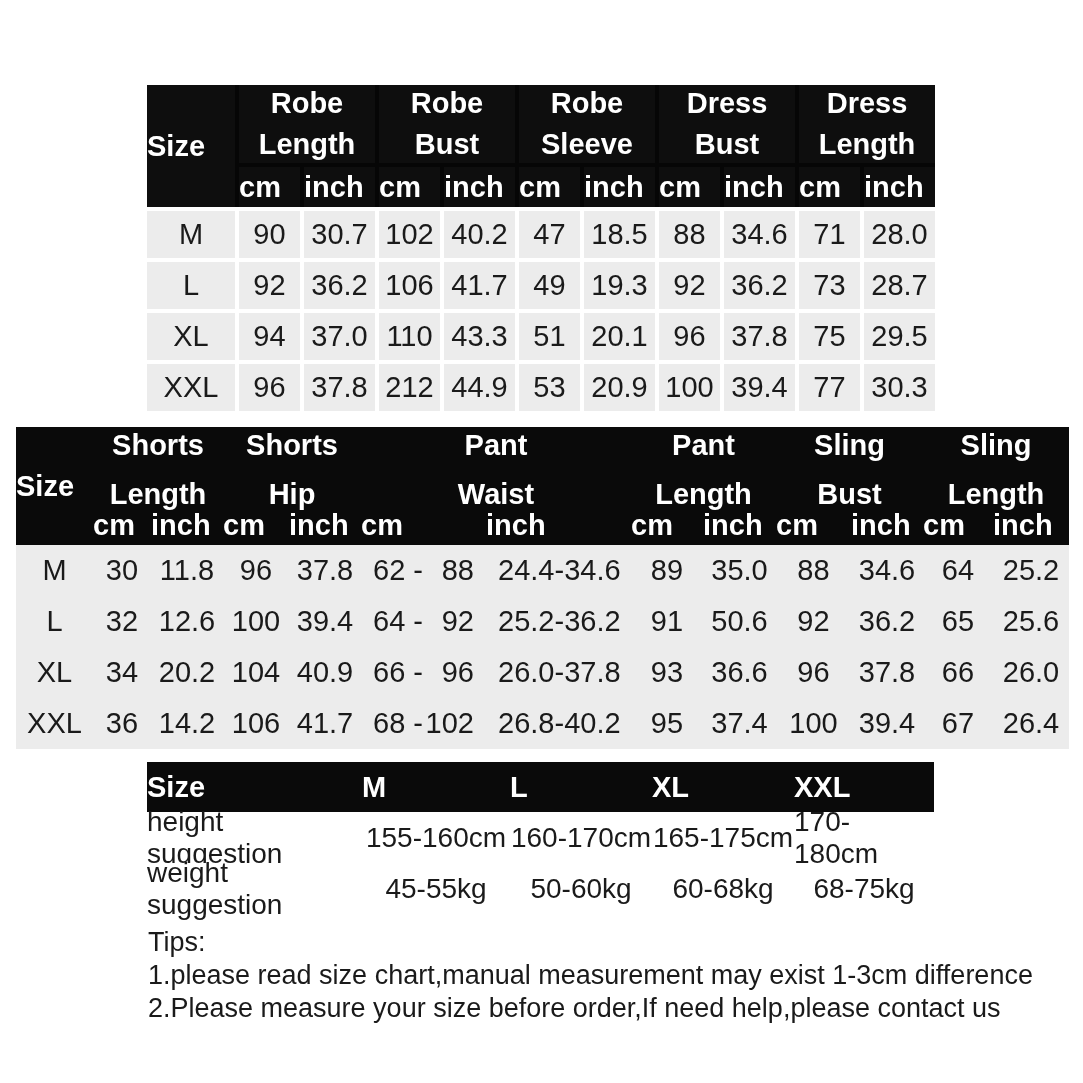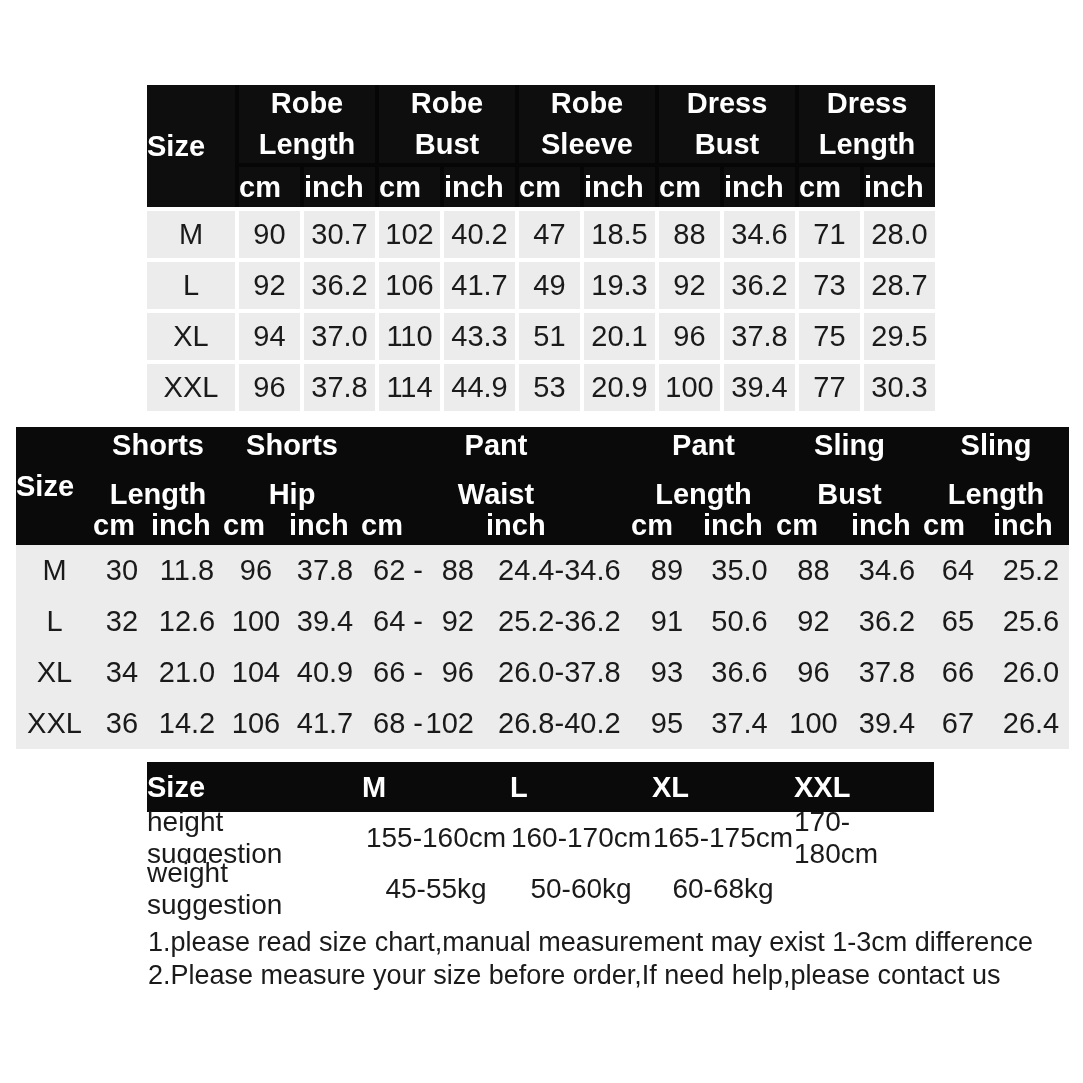--- a/index.html
+++ b/index.html
@@ -151,21 +151,21 @@
         <div class="cell">43.3</div>
         <div class="cell">51</div>
         <div class="cell">20.1</div>
         <div class="cell">96</div>
         <div class="cell">37.8</div>
         <div class="cell">75</div>
         <div class="cell">29.5</div>
         <div class="cell">XXL</div>
         <div class="cell">96</div>
         <div class="cell">37.8</div>
-        <div class="cell">114</div>
+        <div class="cell">212</div>
         <div class="cell">44.9</div>
         <div class="cell">53</div>
         <div class="cell">20.9</div>
         <div class="cell">100</div>
         <div class="cell">39.4</div>
         <div class="cell">77</div>
         <div class="cell">30.3</div>
       </div>
   </section>
 
@@ -245,21 +245,21 @@
           <div>36.2</div>
         </div>
         <div class="cell">91</div>
         <div class="cell">50.6</div>
         <div class="cell">92</div>
         <div class="cell">36.2</div>
         <div class="cell">65</div>
         <div class="cell">25.6</div>
         <div class="cell">XL</div>
         <div class="cell">34</div>
-        <div class="cell">21.0</div>
+        <div class="cell">20.2</div>
         <div class="cell">104</div>
         <div class="cell">40.9</div>
         <div class="cell range-cell">
           <div>66 -</div>
           <div>96</div>
         </div>
         <div class="cell range-cell">
           <div>26.0</div>
           <div>-</div>
           <div>37.8</div>
@@ -304,21 +304,23 @@
     <div class="tbody" id="t3-body">
         <div class="cell3">height suggestion</div>
         <div class="cell3">155-160cm</div>
         <div class="cell3">160-170cm</div>
         <div class="cell3">165-175cm</div>
         <div class="cell3">170-180cm</div>
         <div class="cell3">weight suggestion</div>
         <div class="cell3">45-55kg</div>
         <div class="cell3">50-60kg</div>
         <div class="cell3">60-68kg</div>
+        <div class="cell3">68-75kg</div>
       </div>
   </section>
 
   <div class="tips">
+    <div>Tips:</div>
     <div>1.please read size chart,manual measurement may exist 1-3cm difference</div>
     <div>2.Please measure your size before order,If need help,please contact us</div>
   </div>
 
 </div>
 
 </body></html>

